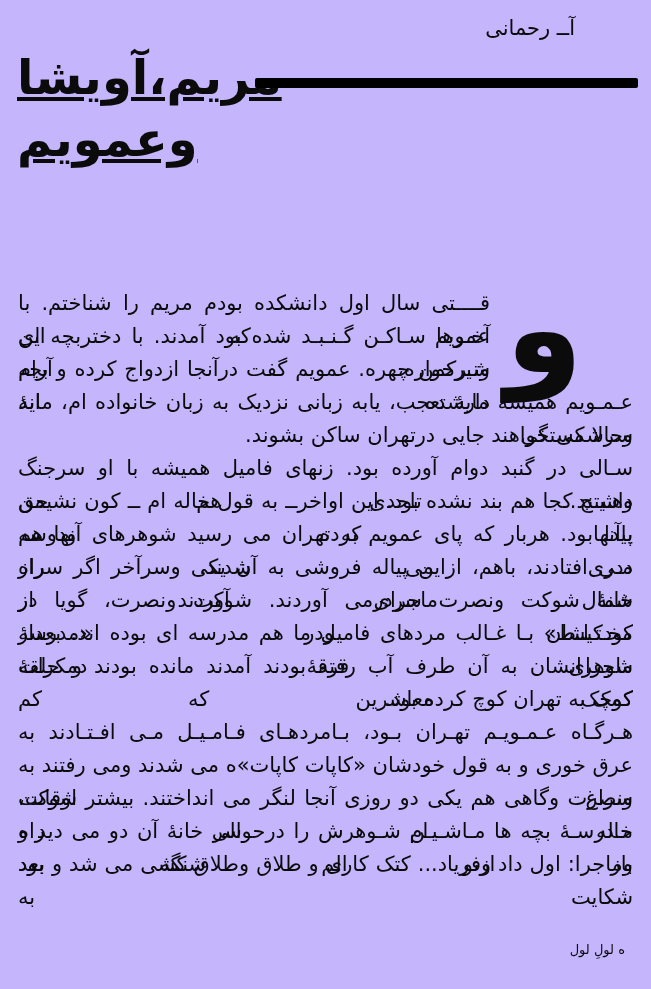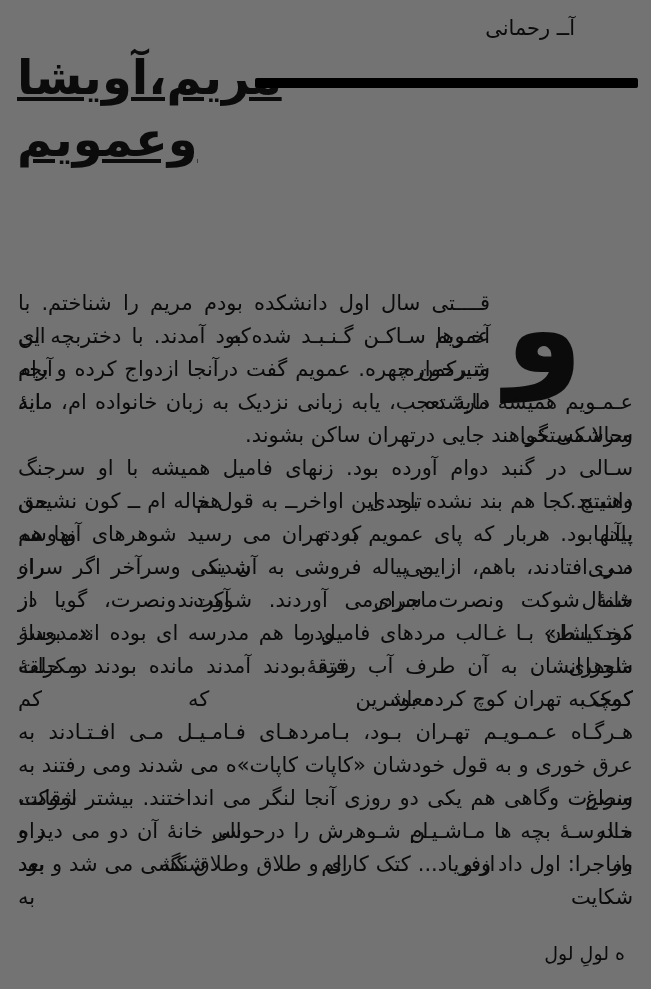--- a/index.html
+++ b/index.html
@@ -4,21 +4,21 @@
 <style>
   html, body { margin: 0; padding: 0; }
   body {
     width: 651px; height: 989px;
     background: #ffffff;
     font-family: "DejaVu Sans", sans-serif;
     color: #0b0b0b;
     position: relative;
     overflow: hidden;
   }
-  .page { position: absolute; inset: 0; background: #737373; }
+  .page { position: absolute; inset: 0; background: #c4b5fd; }
 
   .author {
     position: absolute;
     top: 16px; right: 76px;
     font-size: 21px;
     direction: rtl;
     white-space: nowrap;
   }
 
   .title {
@@ -66,21 +66,21 @@
     text-align: justify;
     text-align-last: justify;
     overflow: visible;
   }
   .line.inset { margin-right: 143px; }   
   .line.last  { text-align-last: right; }
 
   .footnote {
     position: absolute;
     top: 942px; right: 26px;
-    font-size: 19px;
+    font-size: 13px;
     direction: rtl;
     white-space: nowrap;
   }
 </style>
 </head>
 <body>
 
 <div class="page">
 
   <div class="author">آــ رحمانی</div>

